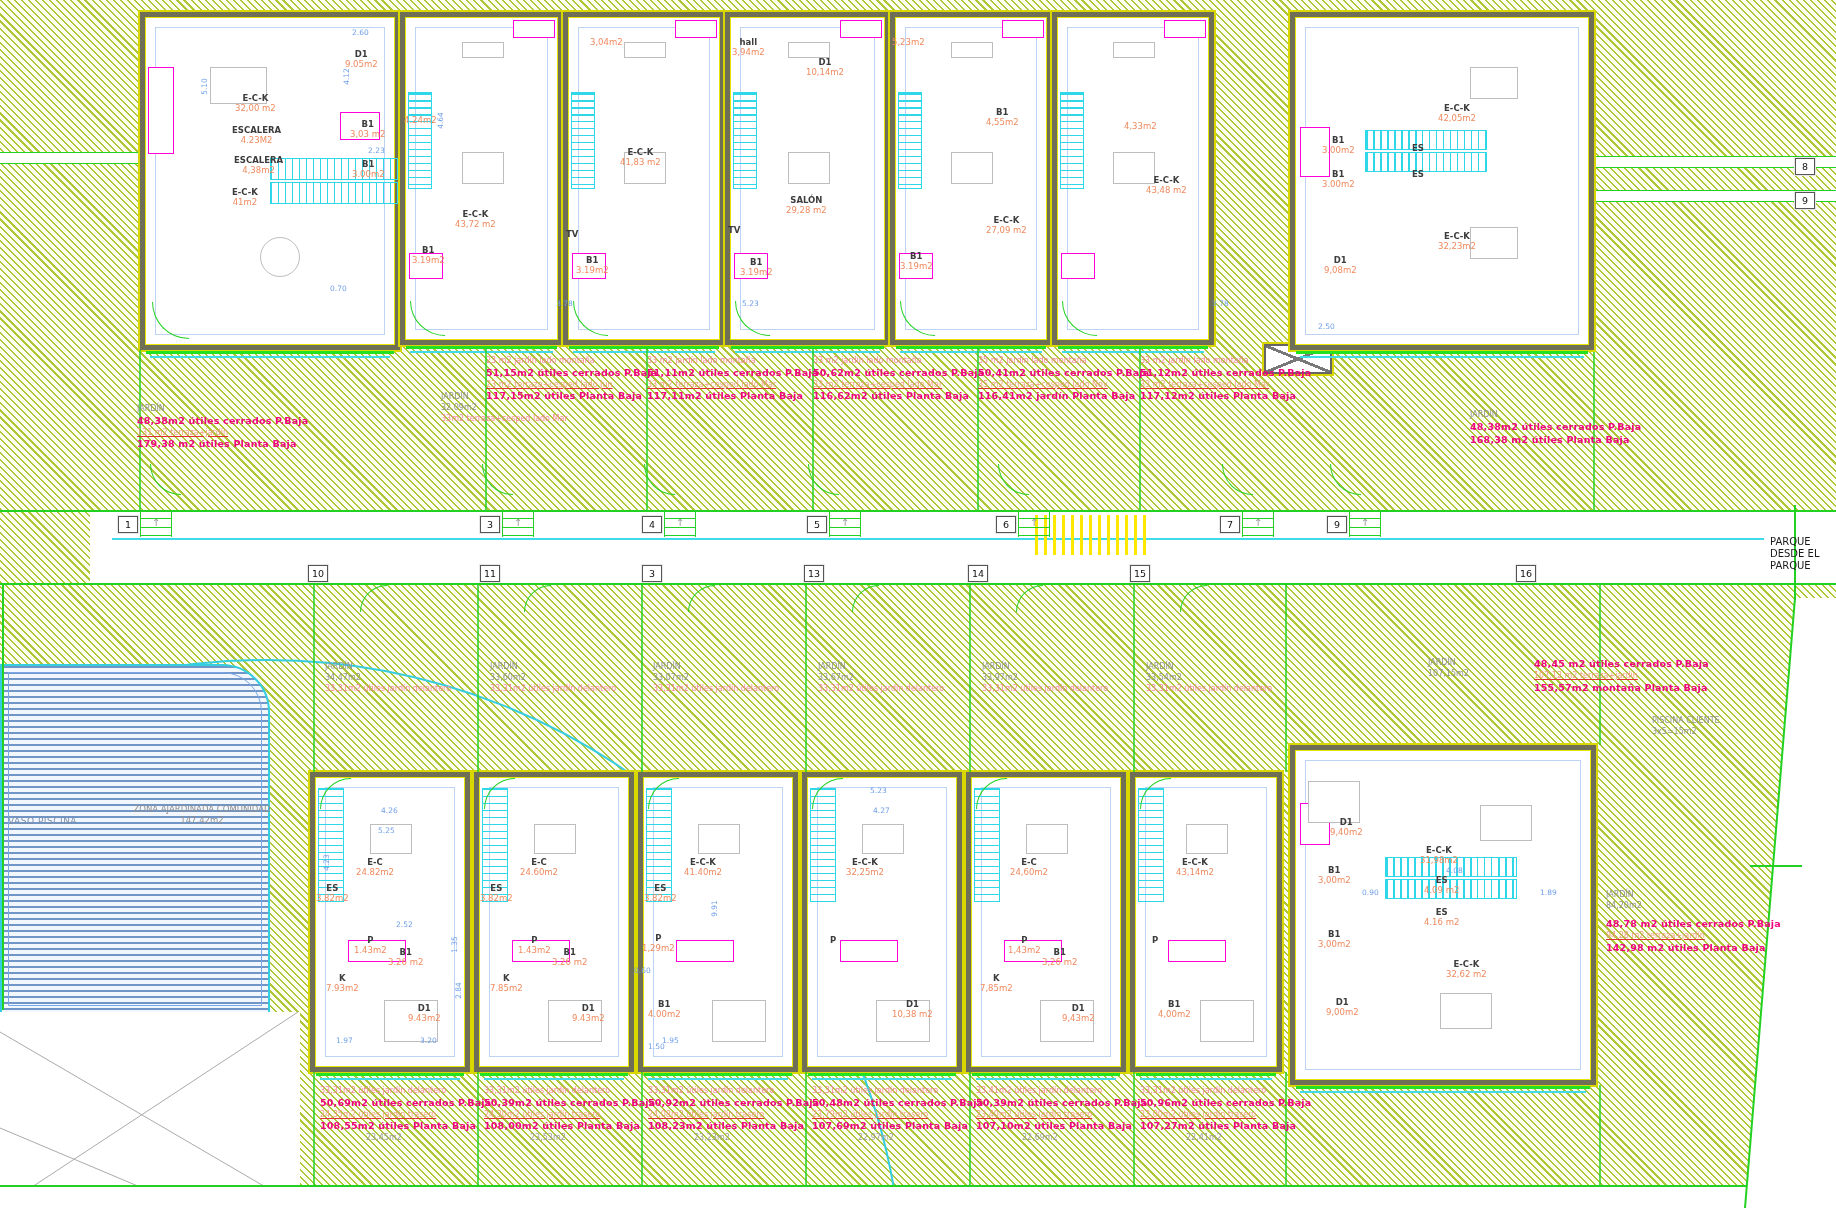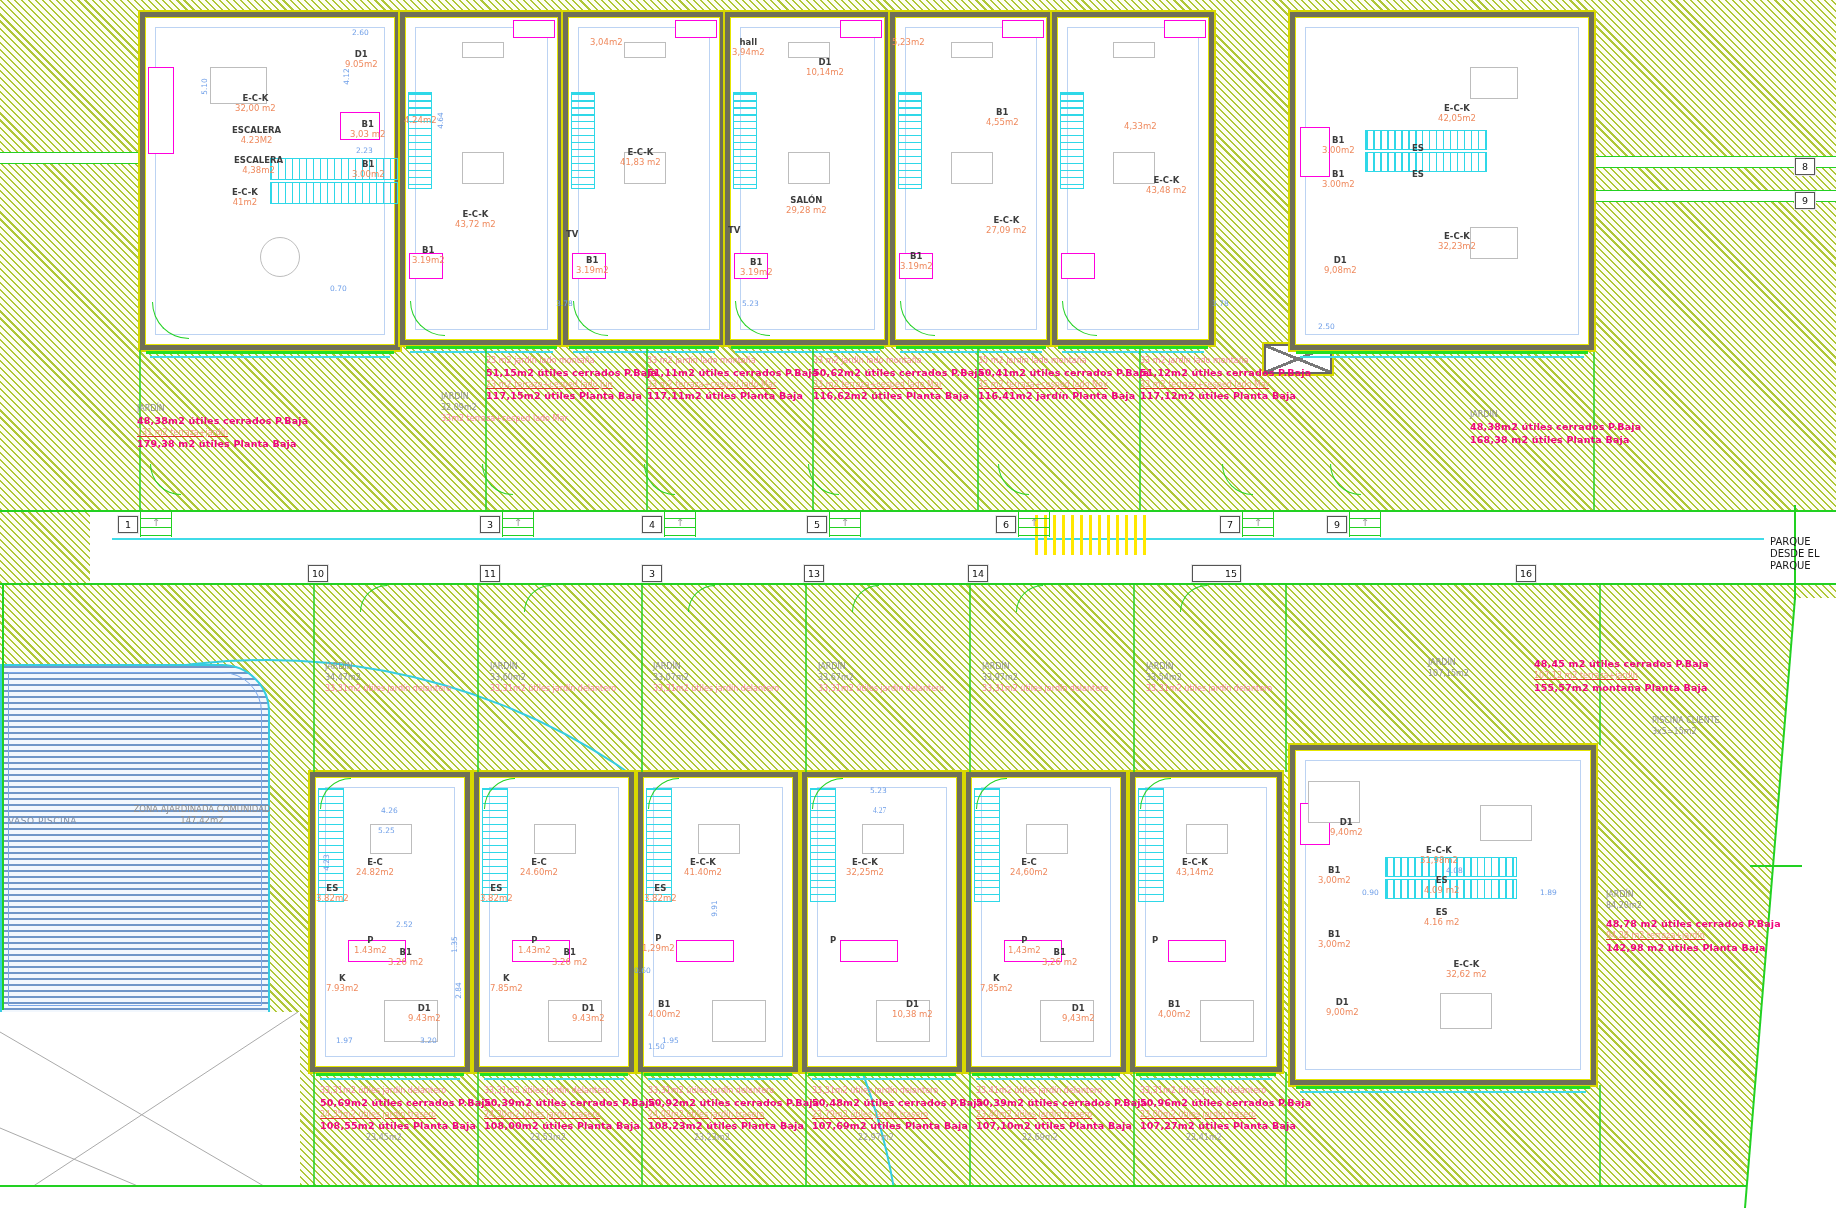--- a/index.html
+++ b/index.html
@@ -655,31 +655,31 @@
     <div class="block" style="left: 1140px; top: 1086px;">
       <div class="lp">33,31m2 útiles jardín delantero</div>
       <div class="lP">50,96m2 útiles cerrados P.Baja</div>
       <div class="lo">23,00m2 útiles jardín trasero</div>
       <div class="lP">107,27m2 útiles Planta Baja</div>
       <div class="lc">22,41m2</div>
     </div>
     <div class="dim" style="left: 352px; top: 28px;">2.60</div>
     <div class="dim vdim" style="left: 196px; top: 82px;">5.10</div>
     <div class="dim vdim" style="left: 338px; top: 72px;">4.12</div>
-    <div class="dim" style="left: 356px; top: 146px;">2.23</div>
+    <div class="dim" style="left: 368px; top: 146px;">2.23</div>
     <div class="dim" style="left: 330px; top: 284px;">0.70</div>
     <div class="dim vdim" style="left: 432px; top: 116px;">4.64</div>
     <div class="dim" style="left: 556px; top: 299px;">3.78</div>
     <div class="dim" style="left: 742px; top: 299px;">5.23</div>
     <div class="dim" style="left: 1212px; top: 299px;">3.78</div>
     <div class="dim" style="left: 1318px; top: 322px;">2.50</div>
     <div class="dim" style="left: 378px; top: 786px; margin-top: 40px;">5.25</div>
     <div class="dim" style="left: 381px; top: 806px;">4.26</div>
     <div class="dim" style="left: 870px; top: 786px;">5.23</div>
-    <div class="dim" style="left: 873px; top: 806px; font-family: Liberation Serif, serif;">4.27</div>
+    <div class="dim" style="left: 873px; top: 806px;">4.27</div>
     <div class="dim" style="left: 396px; top: 920px;">2.52</div>
     <div class="dim vdim" style="left: 446px; top: 940px;">1.35</div>
     <div class="dim vdim" style="left: 450px; top: 986px;">2.84</div>
     <div class="dim vdim" style="left: 318px; top: 858px;">4.23</div>
     <div class="dim" style="left: 336px; top: 1036px;">1.97</div>
     <div class="dim" style="left: 420px; top: 1036px;">3.20</div>
     <div class="dim" style="left: 662px; top: 1036px;">1.95</div>
     <div class="dim" style="left: 634px; top: 966px;">0.60</div>
     <div class="dim" style="left: 648px; top: 1042px;">1.50</div>
     <div class="dim vdim" style="left: 706px; top: 904px;">9.91</div>
@@ -698,18 +698,18 @@
     <div class="gate" style="left: 1018px; top: 511px; width: 30px; height: 26px;">↑</div>
     <div class="marker" style="left: 1220px; top: 516px;">7</div>
     <div class="gate" style="left: 1242px; top: 511px; width: 30px; height: 26px;">↑</div>
     <div class="marker" style="left: 1327px; top: 516px;">9</div>
     <div class="gate" style="left: 1349px; top: 511px; width: 30px; height: 26px;">↑</div>
     <div class="marker" style="left: 308px; top: 565px;">10</div>
     <div class="marker" style="left: 480px; top: 565px;">11</div>
     <div class="marker" style="left: 642px; top: 565px;">3</div>
     <div class="marker" style="left: 804px; top: 565px;">13</div>
     <div class="marker" style="left: 968px; top: 565px;">14</div>
-    <div class="marker" style="left: 1192px; top: 565px; padding-left: 29px;">15</div>
+    <div class="marker" style="left: 1130px; top: 565px;">15</div>
     <div class="marker" style="left: 1516px; top: 565px;">16</div>
     <div class="marker" style="left: 1795px; top: 158px;">8</div>
     <div class="marker" style="left: 1795px; top: 192px;">9</div>
     <div class="marker" style="left: 1806px; top: 858px;">17</div>
   </div>
 
 </body></html>

